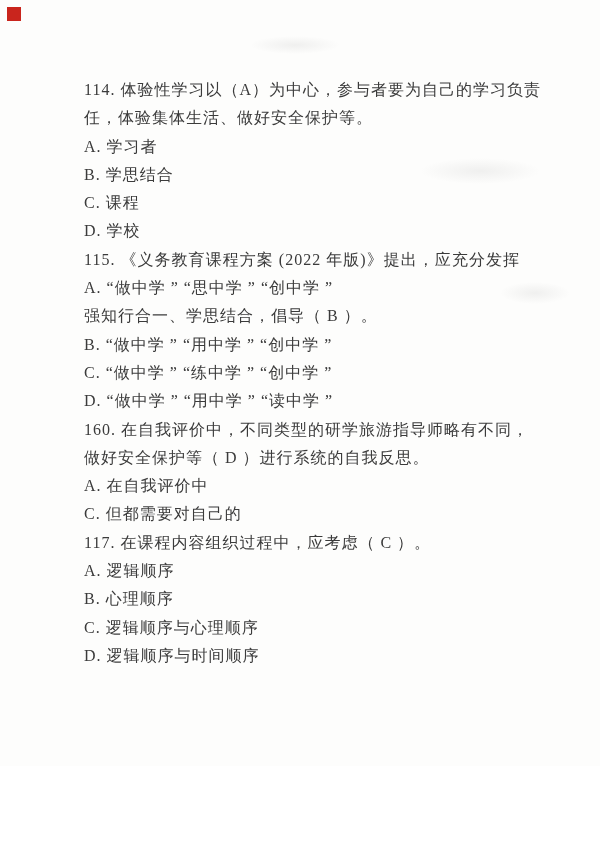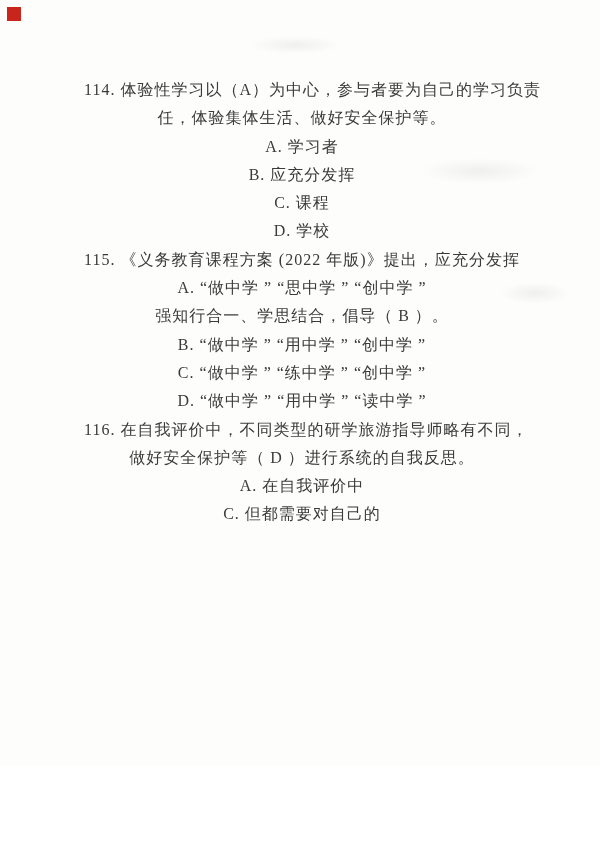--- a/index.html
+++ b/index.html
@@ -30,21 +30,21 @@
     width: 436px;
     color: #3b3b3b;
   }
   .question { margin: 0; padding: 0; }
   .line {
     height: 28.3px;
     line-height: 28.3px;
     font-size: 16px;
     letter-spacing: 1px;
     white-space: nowrap;
-    text-align: center;
+    text-align: left;
     -webkit-font-smoothing: antialiased;
   }
   .line.justify {
     text-align: justify;
     text-align-last: justify;
   }
   
   .noise {
     position: absolute;
     border-radius: 50%;
@@ -67,36 +67,43 @@
   <div class="noise n2"></div>
   <div class="noise n3"></div>
   <div class="noise n4"></div>
 
   <div class="doc">
 
     <section class="question">
       <div class="line justify">114.  体验性学习以（A）为中心，参与者要为自己的学习负责</div>
       <div class="line">任，体验集体生活、做好安全保护等。</div>
       <div class="line">A. 学习者</div>
-      <div class="line">B. 应充分发挥</div>
+      <div class="line">B. 学思结合</div>
       <div class="line">C. 课程</div>
       <div class="line">D. 学校</div>
     </section>
 
     <section class="question">
       <div class="line justify">115.  《义务教育课程方案 (2022 年版)》提出，应充分发挥</div>
       <div class="line">A. “做中学 ” “思中学 ” “创中学 ”</div>
       <div class="line">强知行合一、学思结合，倡导（ B ）。</div>
       <div class="line">B. “做中学 ” “用中学 ” “创中学 ”</div>
       <div class="line">C. “做中学 ” “练中学 ” “创中学 ”</div>
       <div class="line">D. “做中学 ” “用中学 ” “读中学 ”</div>
     </section>
 
     <section class="question">
-      <div class="line justify">116.  在自我评价中，不同类型的研学旅游指导师略有不同，</div>
+      <div class="line justify">160.  在自我评价中，不同类型的研学旅游指导师略有不同，</div>
       <div class="line">做好安全保护等（ D ）进行系统的自我反思。</div>
       <div class="line">A. 在自我评价中</div>
       <div class="line">C. 但都需要对自己的</div>
     </section>
 
+    <section class="question">
+      <div class="line">117.  在课程内容组织过程中，应考虑（ C ）。</div>
+      <div class="line">A. 逻辑顺序</div>
+      <div class="line">B. 心理顺序</div>
+      <div class="line">C. 逻辑顺序与心理顺序</div>
+      <div class="line">D. 逻辑顺序与时间顺序</div>
+    </section>
 
   </div>
 </div>
 
 </body></html>

